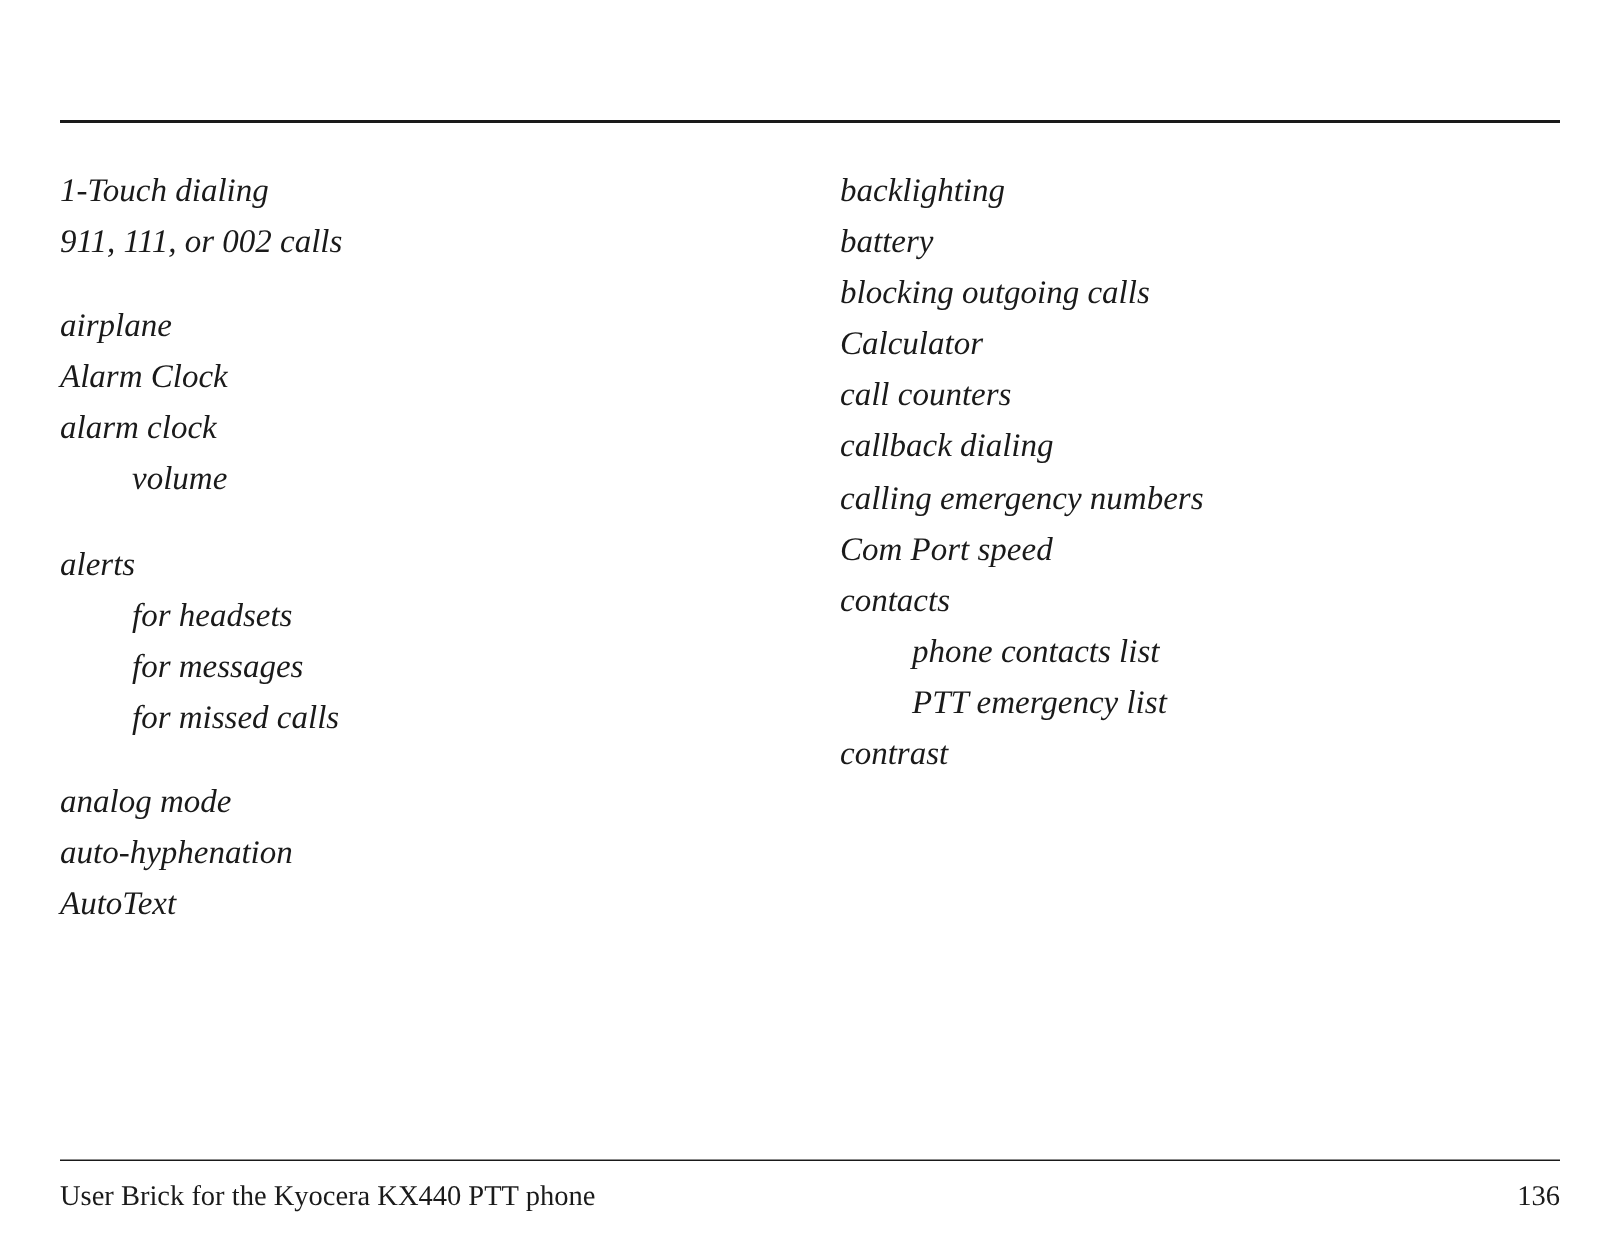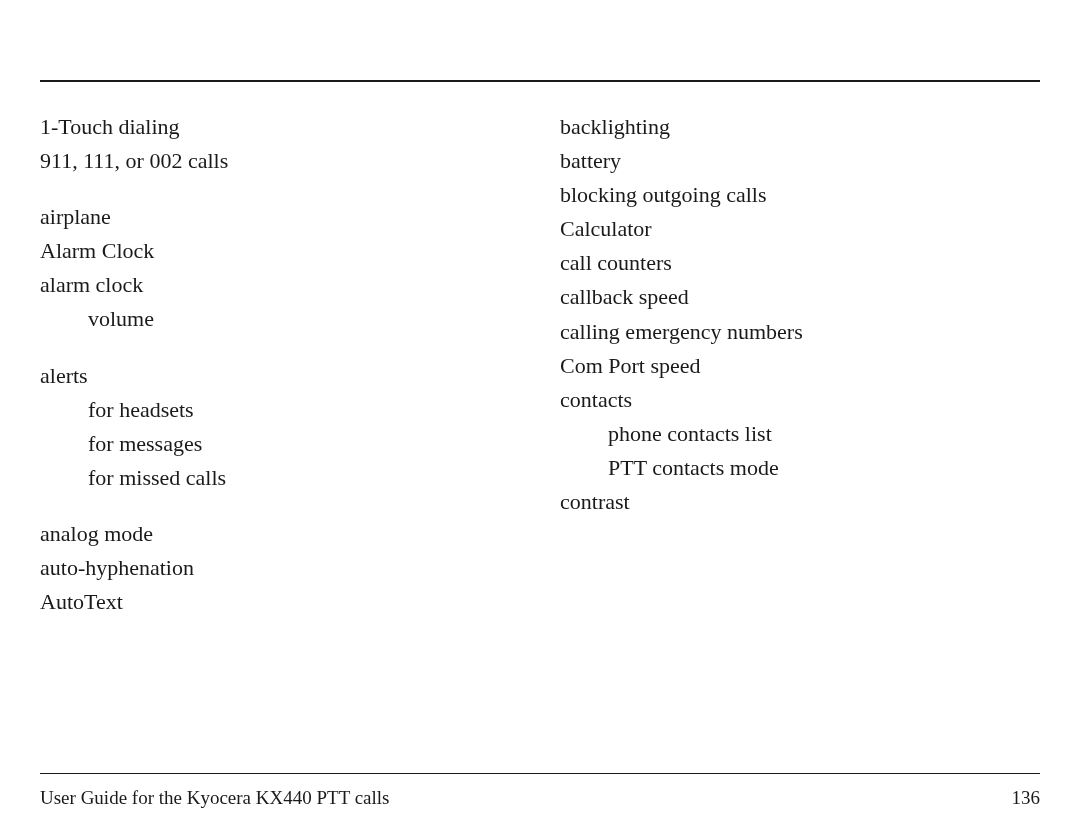--- a/index.html
+++ b/index.html
@@ -45,20 +45,21 @@
     }
 
     .right-column {
       flex: 1;
       padding-left: 20px;
     }
 
     .entry {
       line-height: 1.55;
       margin-bottom: 0;
+      font-style: italic;
     }
 
     .entry.spaced-below {
       margin-bottom: 22px;
     }
 
     .entry.indent-1 {
       padding-left: 48px;
     }
 
@@ -103,28 +104,28 @@
       <div class="entry">analog mode</div>
       <div class="entry">auto-hyphenation</div>
       <div class="entry">AutoText</div>
     </div>
   <div class="right-column" id="right-col">
       <div class="entry">backlighting</div>
       <div class="entry">battery</div>
       <div class="entry">blocking outgoing calls</div>
       <div class="entry">Calculator</div>
       <div class="entry">call counters</div>
-      <div class="entry">callback speed</div>
+      <div class="entry">callback dialing</div>
       <div class="entry">calling emergency numbers</div>
       <div class="entry">Com Port speed</div>
       <div class="entry">contacts</div>
       <div class="entry indent-1">phone contacts list</div>
-      <div class="entry indent-1">PTT contacts mode</div>
+      <div class="entry indent-1">PTT emergency list</div>
       <div class="entry">contrast</div>
     </div>
 </div>
 
 <div class="bottom-border"></div>
 
 <div class="footer">
-  <span>User Guide for the Kyocera KX440 PTT calls</span>
+  <span>User Brick for the Kyocera KX440 PTT phone</span>
   <span>136</span>
 </div>
 
 </body></html>

